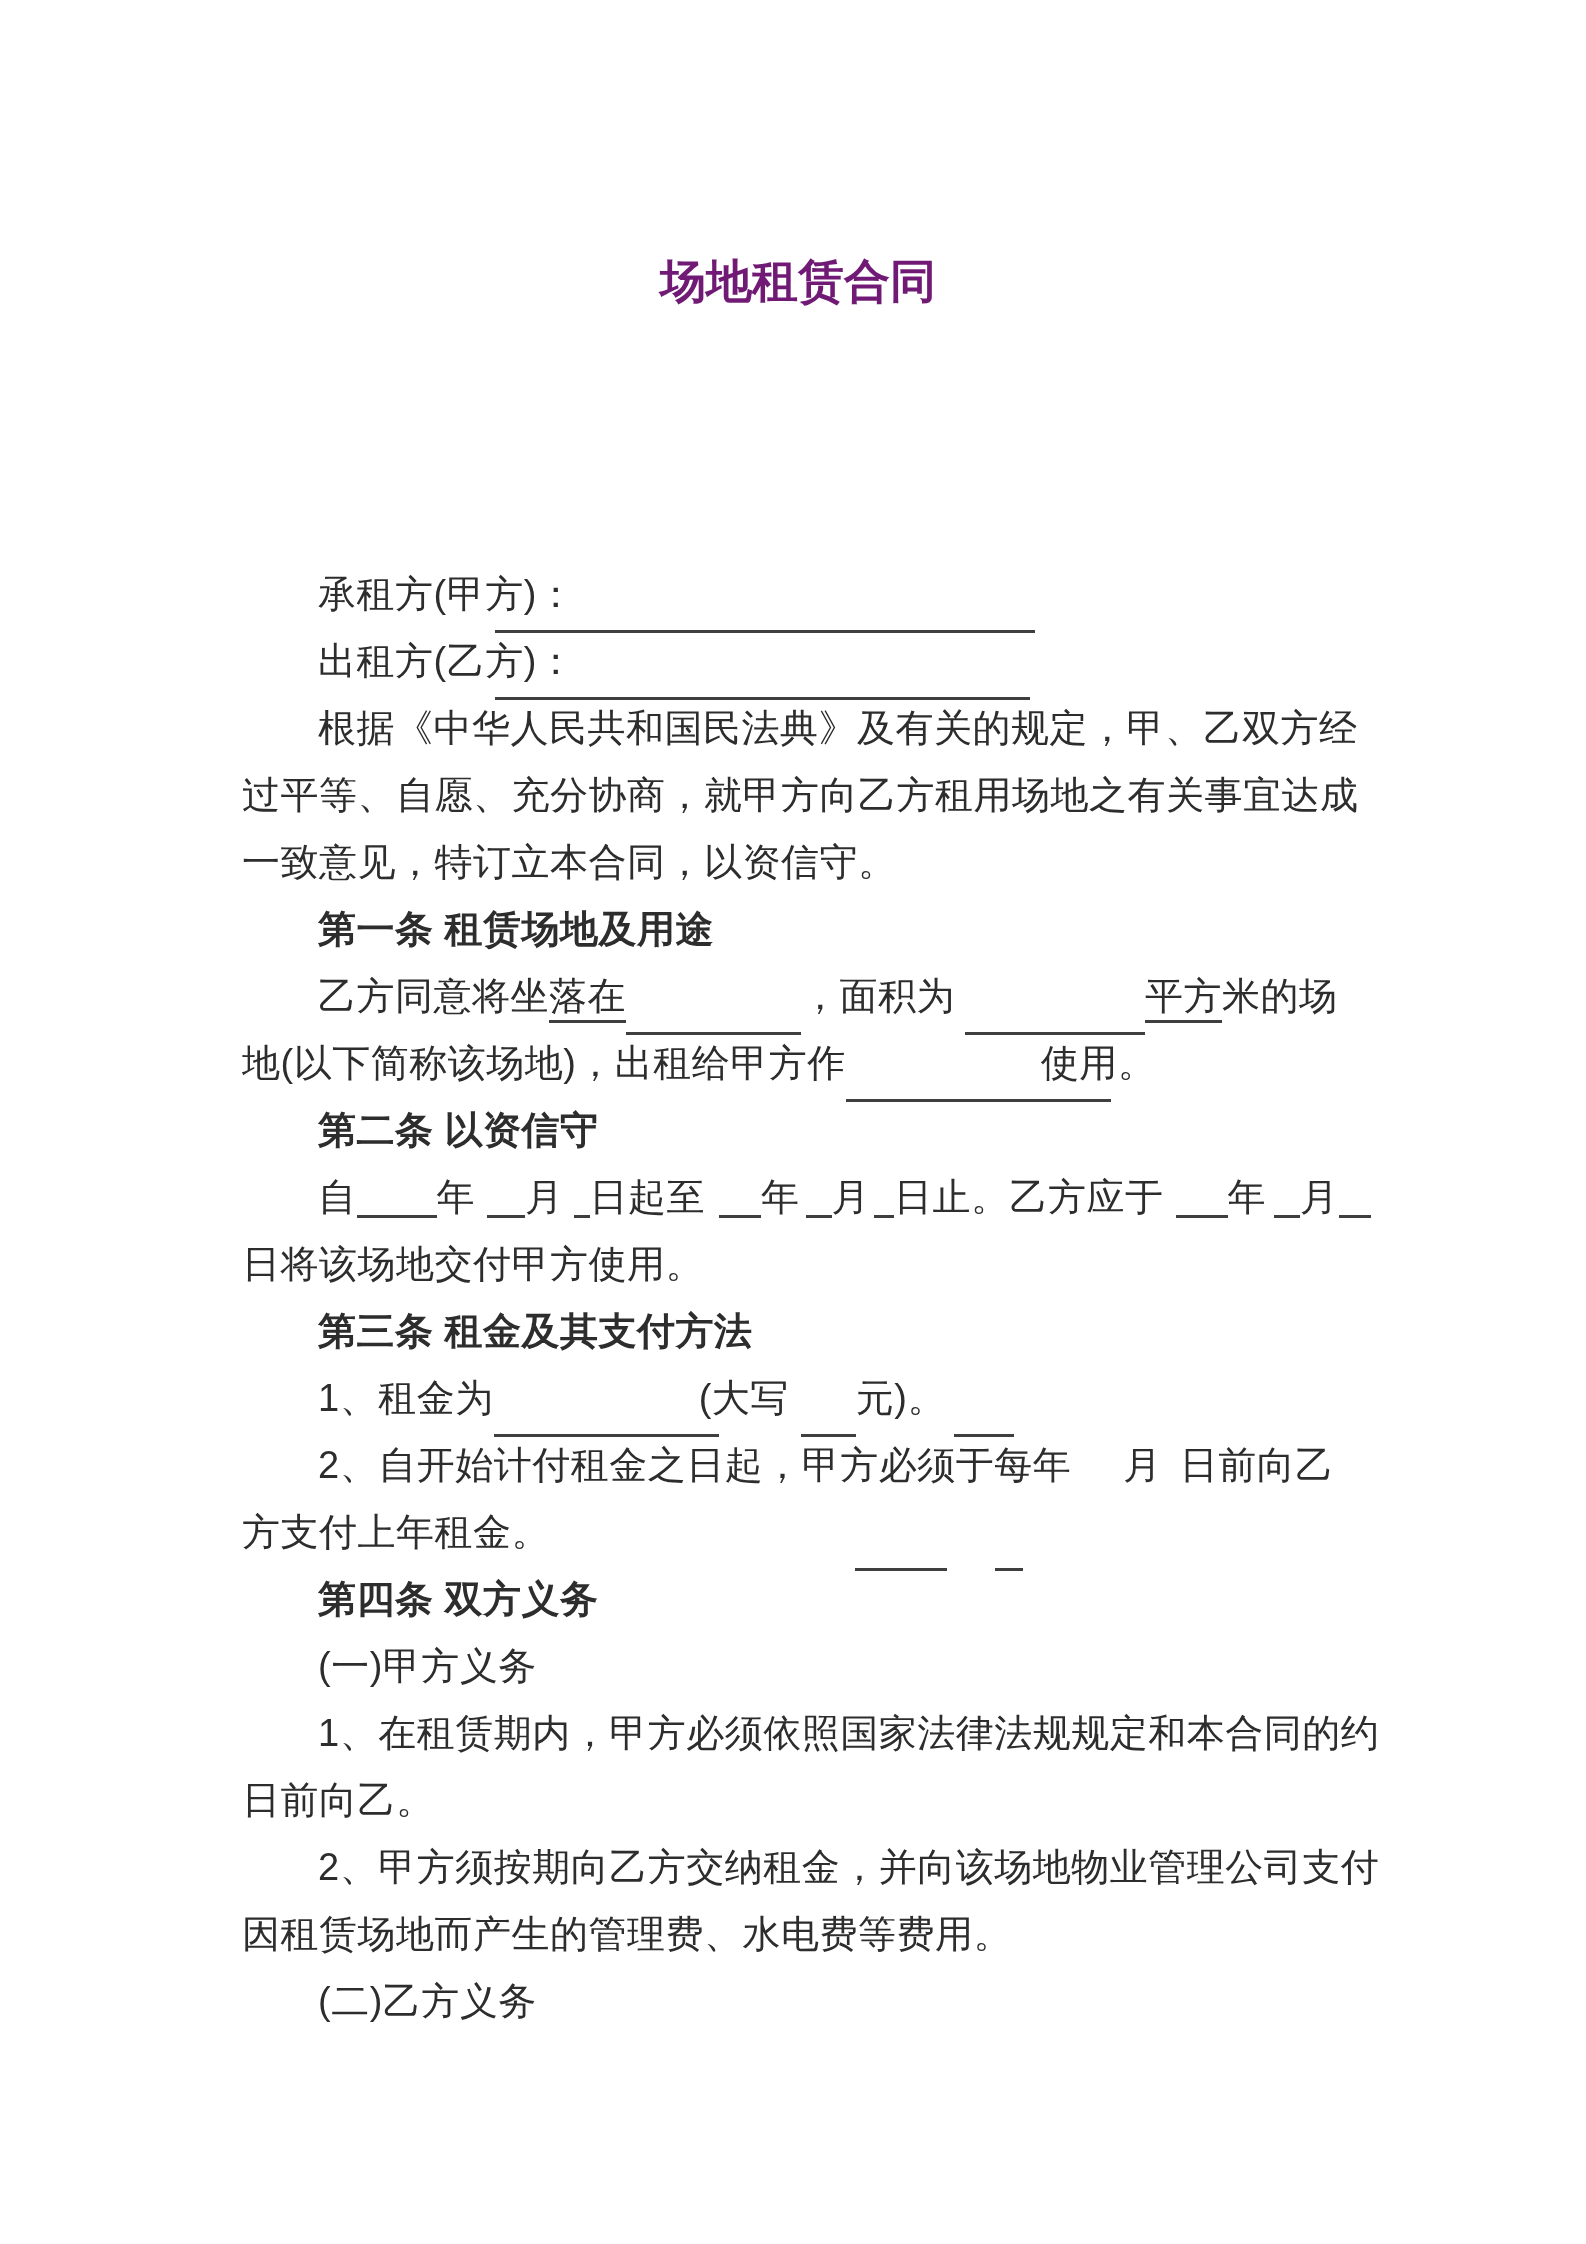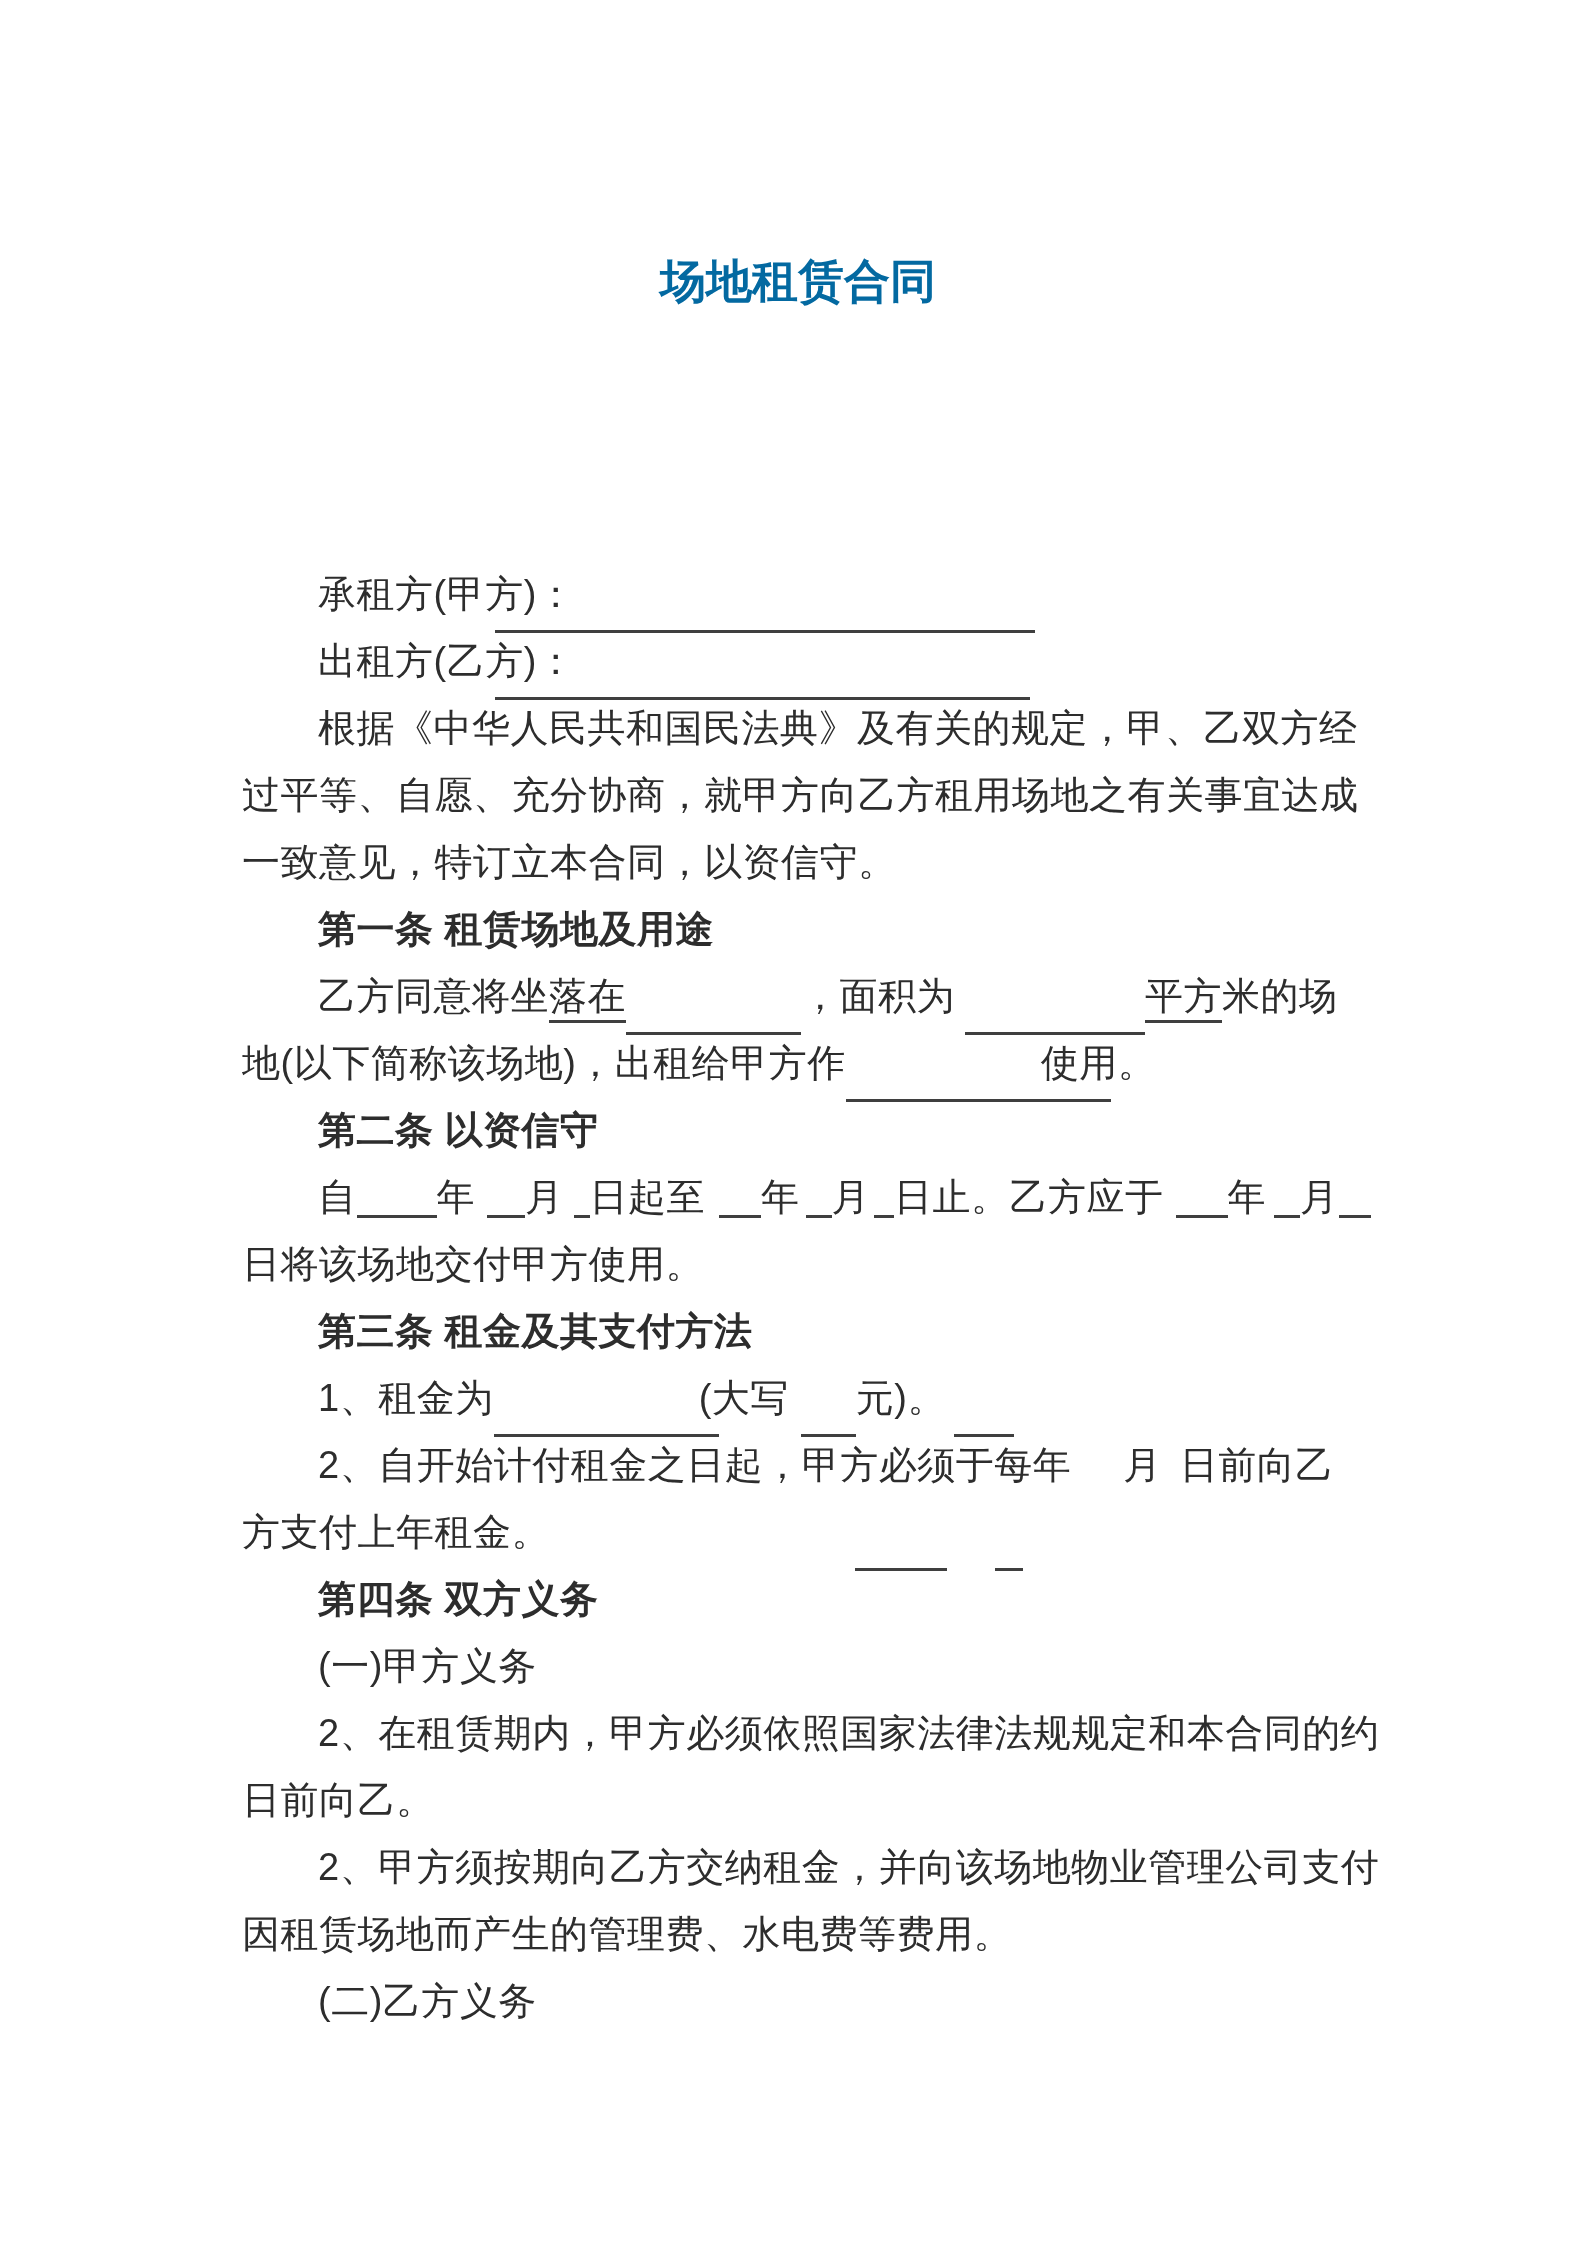--- a/index.html
+++ b/index.html
@@ -10,21 +10,21 @@
     overflow:hidden;
     font-family:"Liberation Sans","DejaVu Sans",sans-serif;
     color:#2d2d2d;
   }
   .doc{
     position:absolute;left:242px;top:246px;width:1112px;
   }
   .title{
     height:70px;line-height:70px;
     text-align:center;
-    font-size:46px;font-weight:bold;color:#0369a1;
+    font-size:46px;font-weight:bold;color:#701a75;
     margin-bottom:245px;
     white-space:nowrap;
   }
   .line{
     height:67px;line-height:67px;
     font-size:38px;
     white-space:nowrap;
   }
   .line.bold{font-weight:bold;}
   .ind{display:inline-block;width:76px;}
@@ -60,20 +60,20 @@
         <div class="line"><span class="tx">地(以下简称该场地)，出租给甲方作</span><span class="bl" style="width: 265px;"></span><span class="tx" style="margin-left: -70px;">使用。</span></div>
         <div class="line bold"><span class="ind"></span><span class="tx">第二条 以资信守</span></div>
         <div class="line"><span class="ind"></span><span class="tx">自</span><span class="blm" style="width: 80px;"></span><span class="tx">年</span><span class="sp" style="width: 12px;"></span><span class="blm" style="width: 38px;"></span><span class="tx">月</span><span class="sp" style="width: 10px;"></span><span class="blm" style="width: 16px;"></span><span class="tx">日起至</span><span class="sp" style="width: 14px;"></span><span class="blm" style="width: 42px;"></span><span class="tx">年</span><span class="sp" style="width: 6px;"></span><span class="blm" style="width: 26px;"></span><span class="tx">月</span><span class="sp" style="width: 4px;"></span><span class="blm" style="width: 20px;"></span><span class="tx">日止。乙方应于</span><span class="sp" style="width: 12px;"></span><span class="blm" style="width: 52px;"></span><span class="tx">年</span><span class="sp" style="width: 8px;"></span><span class="blm" style="width: 26px;"></span><span class="tx">月</span><span class="blm" style="width: 32px;"></span></div>
         <div class="line"><span class="tx">日将该场地交付甲方使用。</span></div>
         <div class="line bold"><span class="ind"></span><span class="tx">第三条 租金及其支付方法</span></div>
         <div class="line"><span class="ind"></span><span class="tx">1、租金为</span><span class="bl" style="width: 225px;"></span><span class="tx" style="margin-left: -20px;">(大写</span><span class="sp" style="width: 12px;"></span><span class="bl" style="width: 55px;"></span><span class="tx">元)。</span><span class="sp" style="width: 8px;"></span><span class="bl" style="width: 60px;"></span></div>
         <div class="line"><span class="ind"></span><span class="tx">2、自开始计付租金之日起，甲方必须于每年</span><span class="sp" style="width: 52px;"></span><span class="tx">月</span><span class="sp" style="width: 18px;"></span><span class="tx">日前向乙</span></div>
         <div class="line"><span class="tx">方支付上年租金。</span><span class="sp" style="width: 305px;"></span><span class="bl" style="width: 92px;"></span><span class="sp" style="width: 48px;"></span><span class="bl" style="width: 28px;"></span></div>
         <div class="line bold"><span class="ind"></span><span class="tx">第四条 双方义务</span></div>
         <div class="line"><span class="ind"></span><span class="tx">(一)甲方义务</span></div>
-        <div class="line"><span class="ind"></span><span class="tx">2、在租赁期内，甲方必须依照国家法律法规规定和本合同的约</span></div>
+        <div class="line"><span class="ind"></span><span class="tx">1、在租赁期内，甲方必须依照国家法律法规规定和本合同的约</span></div>
         <div class="line"><span class="tx">日前向乙。</span></div>
         <div class="line"><span class="ind"></span><span class="tx">2、甲方须按期向乙方交纳租金，并向该场地物业管理公司支付</span></div>
         <div class="line"><span class="tx">因租赁场地而产生的管理费、水电费等费用。</span></div>
         <div class="line"><span class="ind"></span><span class="tx">(二)乙方义务</span></div>
       </div>
   </div>
 </div>
 
 </body></html>

